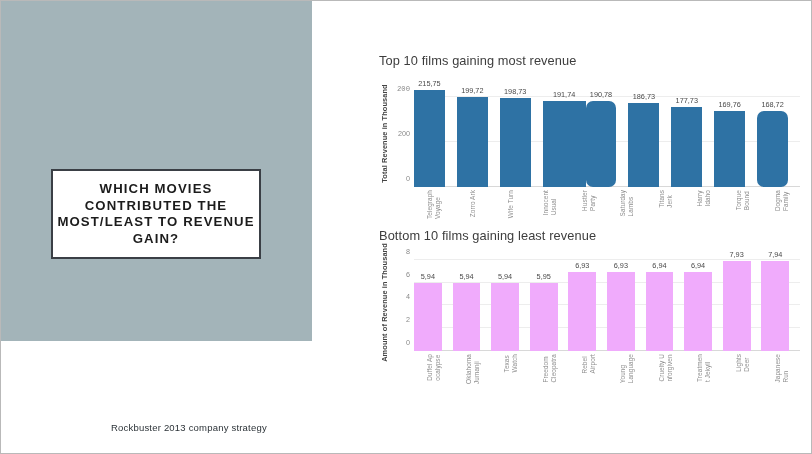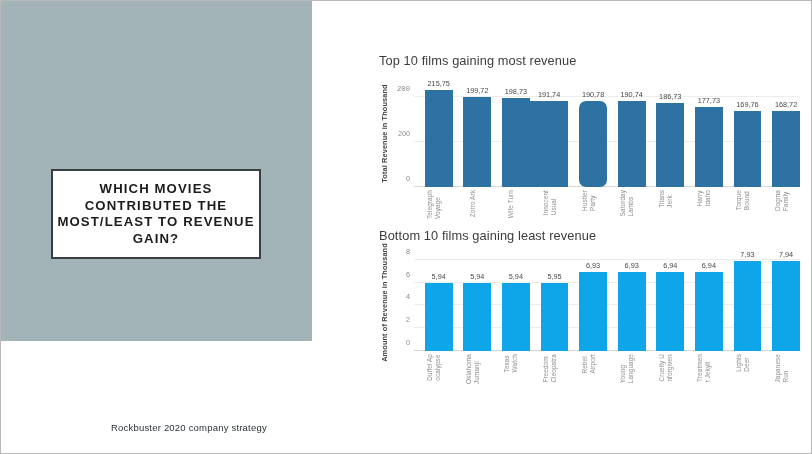--- a/index.html
+++ b/index.html
@@ -32,24 +32,24 @@
 
   .plot{position:absolute;left:34px;right:0;top:0;bottom:0;}
   .gridline{position:absolute;left:0;right:0;height:1px;background:#ededed;}
   .baseline{position:absolute;left:0;right:0;bottom:0;height:1px;background:#d8d8d8;}
   .ytick{position:absolute;right:100%;margin-right:4px;transform:translateY(-50%);
     font-size:7.2px;color:#8a8a8a;white-space:nowrap;}
 
   .bars{position:absolute;left:0;right:0;top:0;bottom:0;display:flex;
     align-items:flex-end;justify-content:space-between;}
   .barwrap{position:relative;flex:1 1 0;height:100%;display:flex;align-items:flex-end;
-    justify-content:flex-end;}
+    justify-content:flex-start;}
   .bar{width:72%;position:relative;}
   #top-chart .bar{background:#2e72a4;}
-  #bottom-chart .bar{background:#0ea5e9;}
+  #bottom-chart .bar{background:#f0abfc;}
   .barlabel{position:absolute;left:50%;transform:translate(-50%,-100%);top:-2px;
     font-size:7.3px;color:#4a4a4a;white-space:nowrap;}
 
   .xlabels{position:absolute;left:34px;right:0;top:100%;height:52px;display:flex;
     justify-content:space-between;}
   .xlabel{flex:1 1 0;position:relative;height:52px;}
   .xlabel .words{position:absolute;left:50%;top:3px;transform:translateX(-50%);
     display:flex;flex-direction:row;gap:1px;}
   .xlabel .w{writing-mode:vertical-rl;transform:rotate(180deg);font-size:6.4px;
     color:#8d8d8d;white-space:nowrap;letter-spacing:.1px;}
@@ -57,21 +57,21 @@
 </head>
 <body>
 
 <div id="slide">
   <div id="slide-border"></div>
 
   <div id="left-panel">
     <div id="title-card">
       <div id="title-text">WHICH MOVIES CONTRIBUTED THE MOST/LEAST TO REVENUE GAIN?</div>
     </div>
-    <div id="footer-note">Rockbuster 2020 company strategy</div>
+    <div id="footer-note">Rockbuster 2013 company strategy</div>
   </div>
 
   <div id="right-area">
     <div class="chart-title" id="top-chart-title">Top 10 films gaining most revenue</div>
     <div class="chart" id="top-chart">
       <div class="yaxis-title">
         <span>Total Revenue in Thousand</span>
       </div>
       <div class="plot">
           <div class="gridline" style="bottom: 0%;"></div>
@@ -101,41 +101,36 @@
               <div class="bar" title="Innocent Usual: 191,74" style="height: 79.8917%; padding-left: 16px;">
                 <div class="barlabel">191,74</div>
               </div>
             </div>
             <div class="barwrap">
               <div class="bar" title="Hustler Party: 190,78" style="height: 79.4917%; border-radius: 7px;">
                 <div class="barlabel">190,78</div>
               </div>
             </div>
             <div class="barwrap">
-              <div class="bar" title="Saturday Lambs: 190,74" style="height: 79.475%;">
-                <div class="barlabel">190,74</div>
-              </div>
-            </div>
-            <div class="barwrap">
               <div class="bar" title="Titans Jerk: 186,73" style="height: 77.8042%;">
                 <div class="barlabel">186,73</div>
               </div>
             </div>
             <div class="barwrap">
               <div class="bar" title="Harry Idaho: 177,73" style="height: 74.0542%;">
                 <div class="barlabel">177,73</div>
               </div>
             </div>
             <div class="barwrap">
               <div class="bar" title="Torque Bound: 169,76" style="height: 70.7333%;">
                 <div class="barlabel">169,76</div>
               </div>
             </div>
             <div class="barwrap">
-              <div class="bar" title="Dogma Family: 168,72" style="height: 70.3%;">
+              <div class="bar" title="Dogma Family: 168,72" style="height: 70.3%; border-radius: 7px;">
                 <div class="barlabel">168,72</div>
               </div>
             </div>
           </div>
         </div>
       <div class="xlabels">
           <div class="xlabel">
             <div class="words">
               <span class="w">Telegraph</span>
               <span class="w">Voyage</span>

